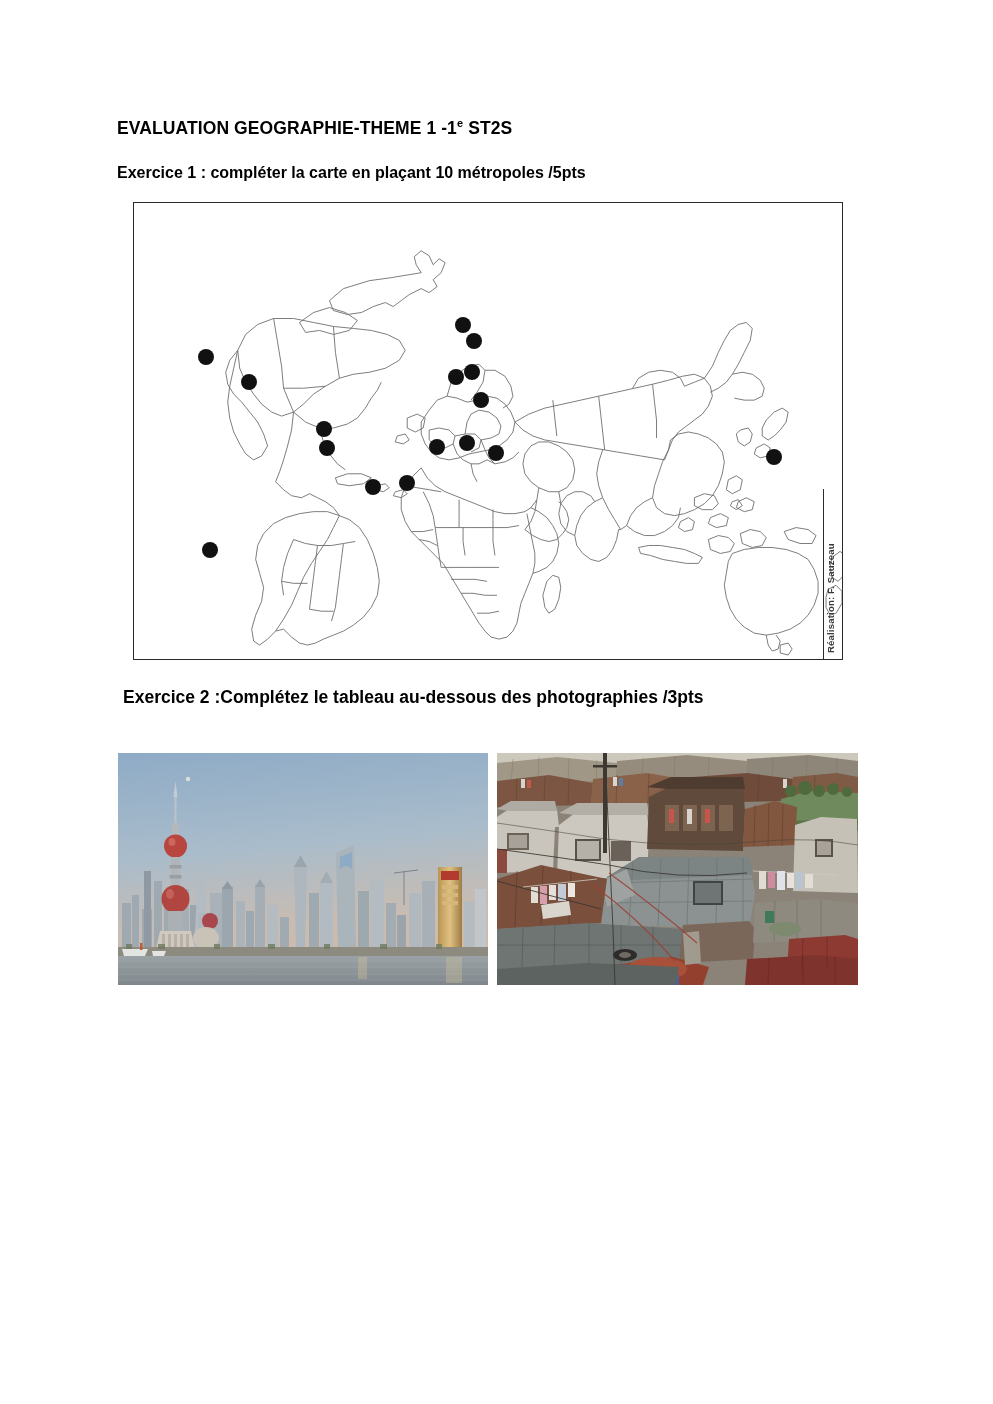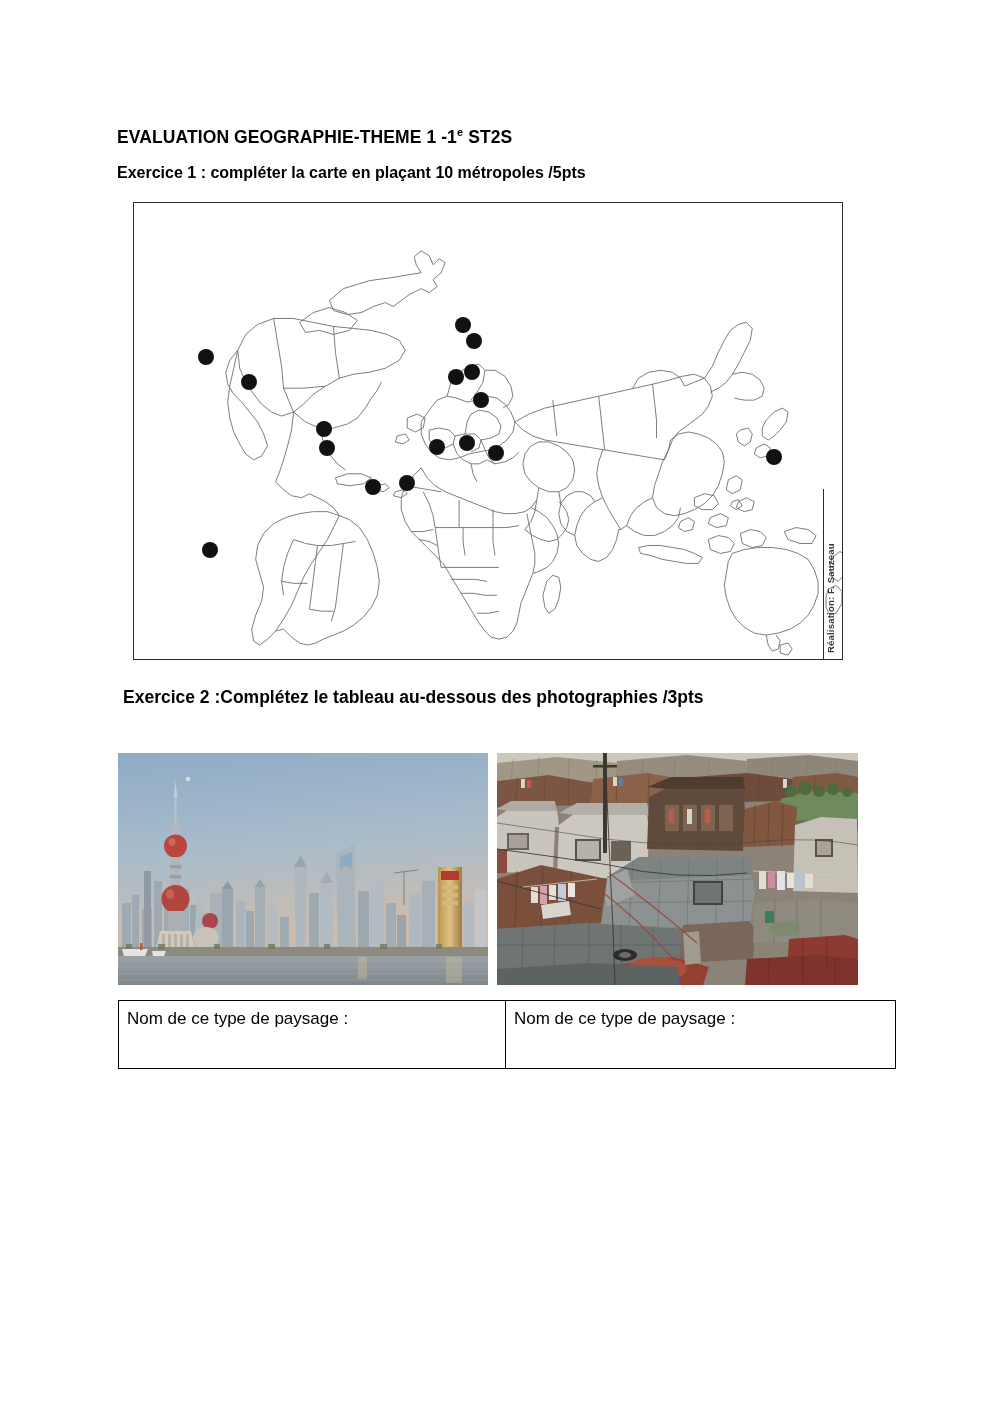--- a/index.html
+++ b/index.html
@@ -14,21 +14,21 @@
     position: relative;
     font-family: "Liberation Sans", sans-serif;
     color: #000000;
     overflow: hidden;
   }
 
   
   .page-title {
     position: absolute;
     left: 117px;
-    top: 127px;
+    top: 118px;
     width: 760px;
     font-size: 17.5px;
     font-weight: bold;
     letter-spacing: 0.1px;
     line-height: 1.25;
   }
   .page-title sup {
     font-size: 11px;
     vertical-align: super;
     line-height: 0;
@@ -634,18 +634,14 @@
       <path d="M268 88 Q316 84 361 92"></path>
     </g>
 
     <rect x="106" y="0" width="4" height="100" fill="#3d3831"></rect>
     <rect x="96" y="12" width="24" height="2.5" fill="#3d3831"></rect>
   </svg>
 </div>
 
 <table class="answer-table">
   <tbody>
-    <tr class="row-1">
-      <td class="col-a">Nom de ce type de paysage :</td>
-      <td class="col-b">Nom de ce type de paysage :</td>
-    </tr>
   </tbody>
 </table>
 
 </body></html>

